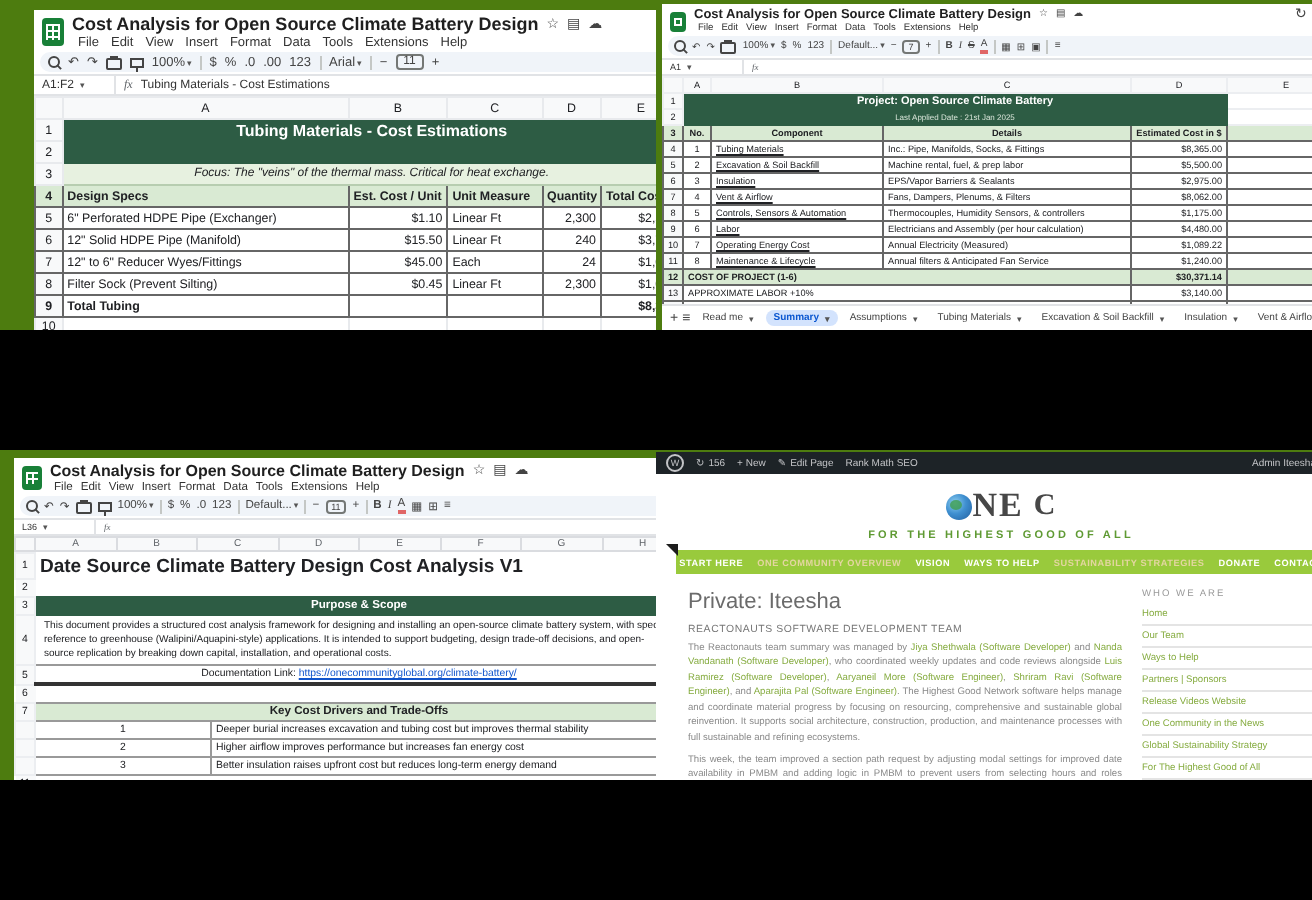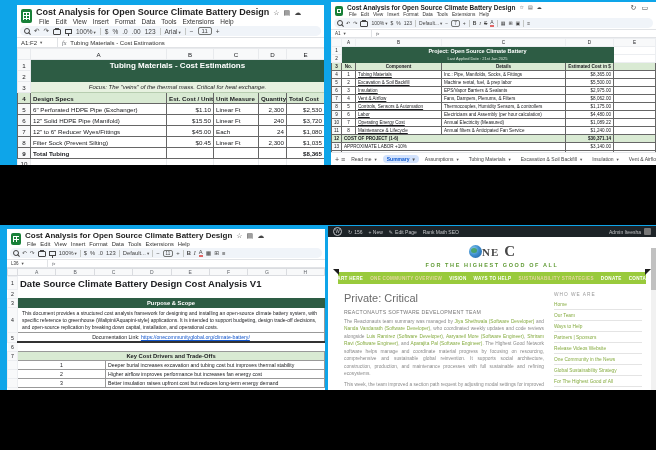--- a/index.html
+++ b/index.html
@@ -1,18 +1,18 @@
 <!DOCTYPE html>
 <html><head>
 <meta charset="utf-8">
 <style>
   html,body{margin:0;padding:0;background:#000;}
   #screen{position:relative;width:656px;height:450px;background:#000;overflow:hidden;
           font-family:"Liberation Sans",sans-serif;}
-  .quad{position:absolute;width:328px;height:165px;background:#0ea5e9;overflow:hidden;}
+  .quad{position:absolute;width:328px;height:165px;background:#4d7c0f;overflow:hidden;padding-left:17px;}
   #q-tl{left:0;top:0}#q-tr{left:328px;top:0}#q-bl{left:0;top:225px}#q-br{left:328px;top:225px}
   .win{position:absolute;background:#fff;overflow:hidden;}
   #q-tl .win{left:17px;top:5px;right:4px;bottom:0}
   #q-tr .win{left:3px;top:2px;right:0;bottom:0}
   #q-bl .win{left:7px;top:4px;right:3px;bottom:0}
   #q-br .win{left:0;top:1px;right:0;bottom:0}
 
   
   .gs-head{display:flex;align-items:flex-start;gap:4px;padding:2px 4px 0 4px}
   .gs-ic{width:11px;height:14px;background:#188038;border-radius:2px;position:relative;flex:none;margin-top:2px}
@@ -100,21 +100,21 @@
           align-items:center;justify-content:center;color:#c3c4c7}
   .adminbar .right{margin-left:auto;display:flex;align-items:center;gap:3px}
   .avatar{width:7px;height:7px;background:#777;border-radius:1px}
   .brpage{position:relative;height:214px;background:#fff}
   .logoblock{text-align:center;padding-top:6px}
   .logoline{display:flex;align-items:center;justify-content:center;font-family:"Liberation Serif",serif;color:#474747}
   .globe{width:13px;height:13px;border-radius:50%;flex:none;
          background:radial-gradient(circle at 35% 35%,#8fd0f0 0%,#3f8fd0 45%,#1f5d9e 100%);position:relative}
   .globe::after{content:"";position:absolute;left:2px;top:3px;width:6px;height:5px;border-radius:50%;
          background:#3f9e4f;opacity:.8}
-  .lg-sm{font-size:11px;letter-spacing:1px;font-weight:700}
+  .lg-sm{font-size:17px;letter-spacing:1px;font-weight:700}
   .lg-big{font-size:15px;font-weight:700;margin-left:5px}
   .treewrap{position:relative;display:inline-block}
   .tree{position:absolute;right:8px;top:-9px;width:24px;height:10px}
   .tree i{position:absolute;background:#2f5e1e;border-radius:50%}
   .tree i:nth-child(1){left:0;top:3px;width:10px;height:6px}
   .tree i:nth-child(2){left:7px;top:0;width:12px;height:7px}
   .tree i:nth-child(3){left:15px;top:3px;width:9px;height:5px}
   .tree b{position:absolute;left:11px;top:6px;width:2px;height:5px;background:#5b4426}
   .tagline{font-size:5.5px;font-weight:700;color:#5f9a33;letter-spacing:1.6px;margin-top:2px}
   .brnav{position:relative;margin:4px 10px 0 10px;height:12px;background:#99ca3c;display:flex;align-items:center;
@@ -868,21 +868,21 @@
         <span class="nv">START HERE</span>
             <span class="alt">ONE COMMUNITY OVERVIEW</span>
             <span class="nv">VISION</span>
             <span class="nv">WAYS TO HELP</span>
             <span class="alt">SUSTAINABILITY STRATEGIES</span>
             <span class="nv">DONATE</span>
             <span class="nv">CONTACT</span>
           </div>
         <div class="brmain">
           <div class="brleft">
-            <div class="pagetitle">Private: Critical</div>
+            <div class="pagetitle">Private: Iteesha</div>
             <div class="teamhead">REACTONAUTS SOFTWARE DEVELOPMENT TEAM</div>
             <p class="brp">
               
             <span class="pt">The Reactonauts team summary was managed by </span><span class="plink">Jiya Shethwala (Software Developer)</span><span class="pt"> and </span><span class="plink">Nanda Vandanath (Software Developer)</span><span class="pt">, who coordinated weekly updates and code reviews alongside </span><span class="plink">Luis Ramirez (Software Developer)</span><span class="pt">, </span><span class="plink">Aaryaneil More (Software Engineer)</span><span class="pt">, </span><span class="plink">Shriram Ravi (Software Engineer)</span><span class="pt">, and </span><span class="plink">Aparajita Pal (Software Engineer)</span><span class="pt">. The Highest Good Network software helps manage and coordinate material progress by focusing on resourcing, comprehensive and sustainable global reinvention. It supports social architecture, construction, production, and maintenance processes with full sustainable and refining ecosystems.</span></p>
             <p class="brp">This week, the team improved a section path request by adjusting modal settings for improved date availability in PMBM and adding logic in PMBM to prevent users from selecting hours and roles through both the date picker and manual entry, then shared progress with the team and pushed all changes to GitHub for review.</p>
           </div>
           <div class="brside">
             <div class="sidetitle">WHO WE ARE</div>
             <div>
 

